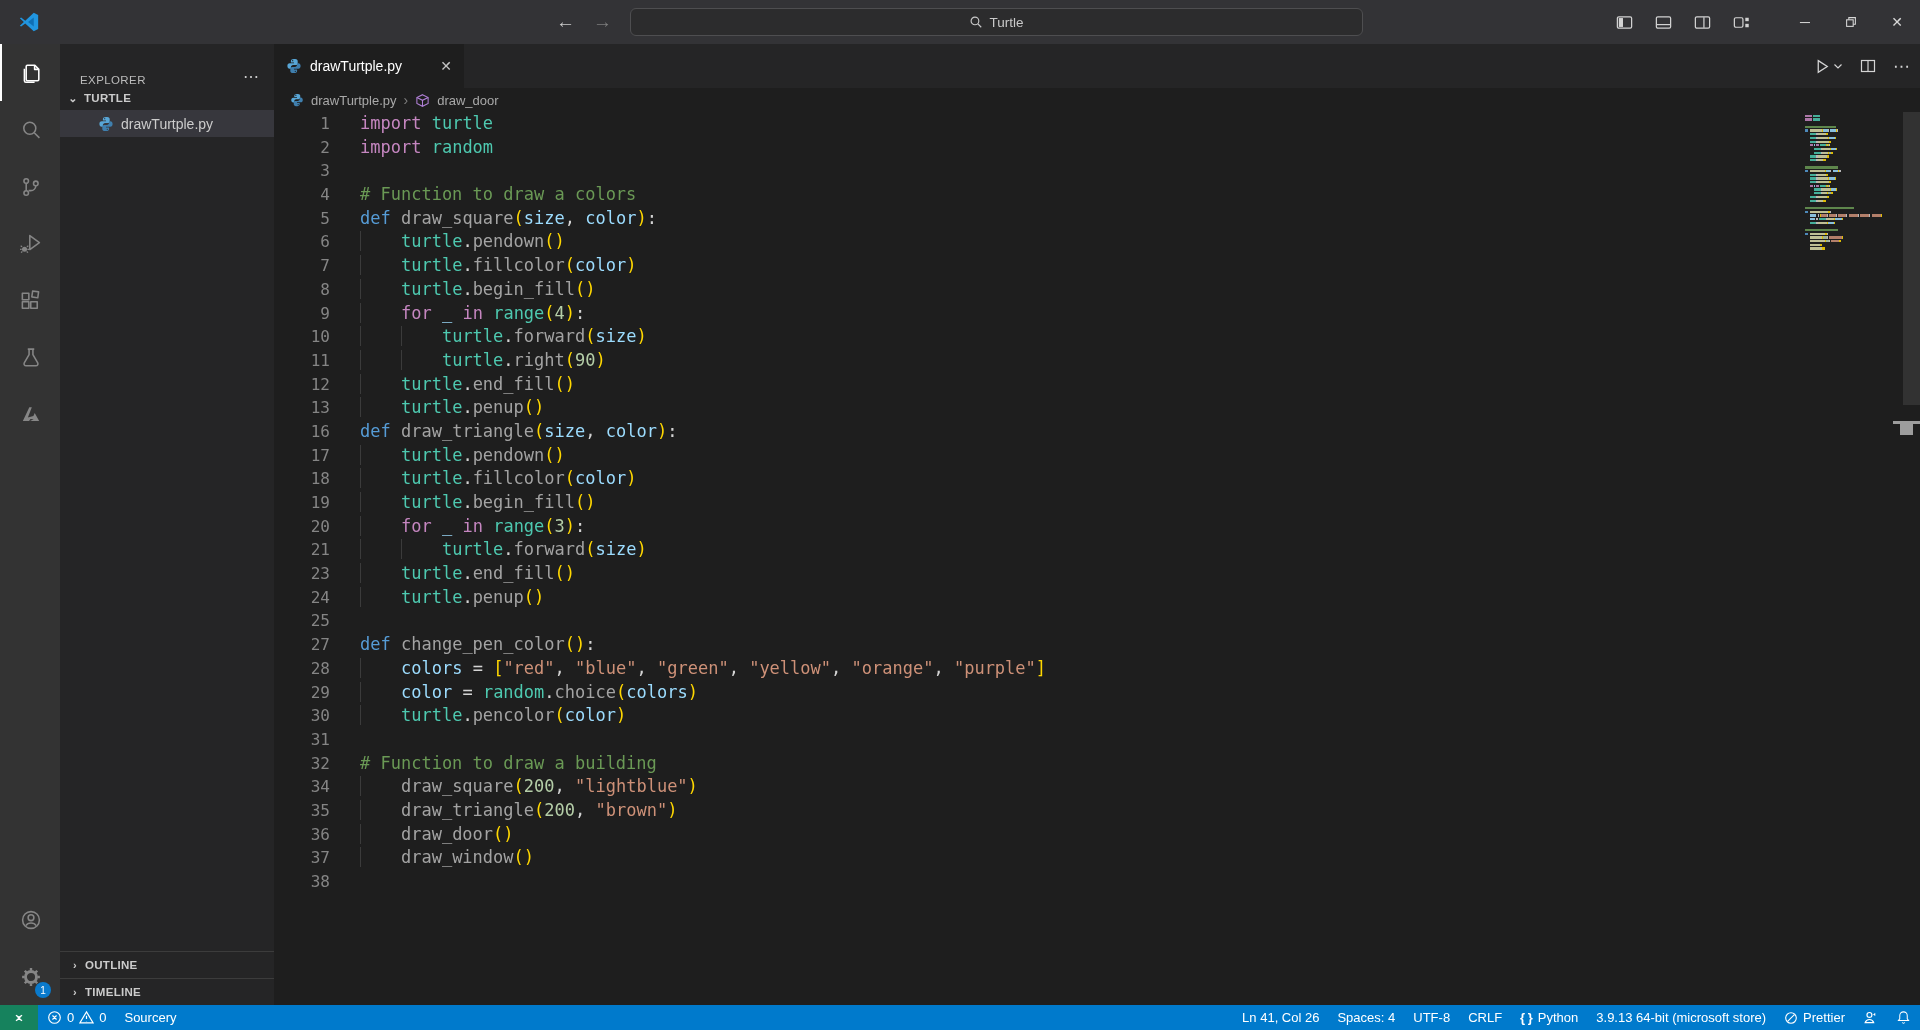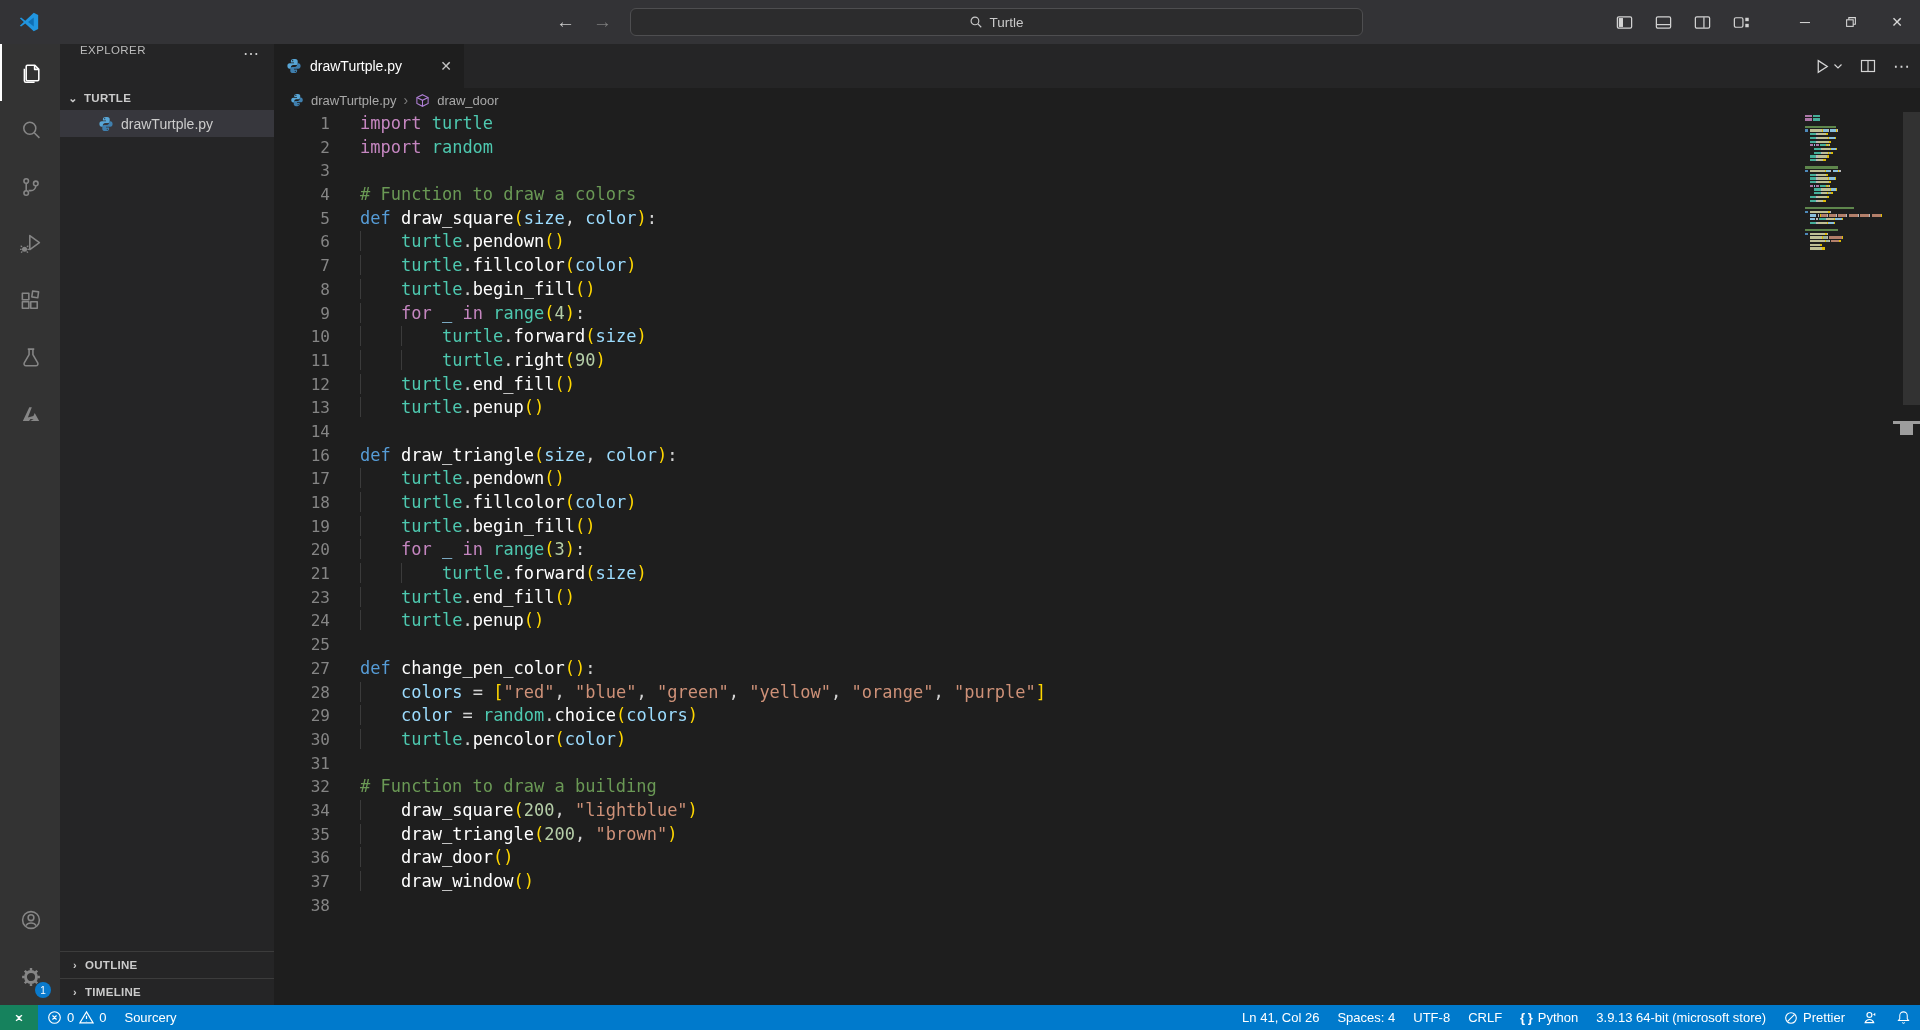--- a/index.html
+++ b/index.html
@@ -25,21 +25,21 @@
   .main { display:flex; height:961px; }
 
   .activitybar { width:60px; background:#333333; display:flex; flex-direction:column; }
   .ab-item { position:relative; height:57px; display:flex; align-items:center; justify-content:center; color:#868686; border-left:2px solid transparent; }
   .ab-item.active { color:#ffffff; border-left:2px solid #ffffff; }
   .ab-spacer { flex:1; }
   .ab-badge { position:absolute; right:9px; bottom:7px; min-width:16px; height:16px; border-radius:9px;
     background:#0a7acc; color:#fff; font-size:10px; display:flex; align-items:center; justify-content:center; }
 
   .sidebar { width:214px; background:#252526; color:#cccccc; display:flex; flex-direction:column; }
-  .sb-header { height:42px; display:flex; align-items:flex-start; justify-content:space-between;
+  .sb-header { height:42px; display:flex; align-items:flex-end; justify-content:space-between;
     padding:0 14px 0 20px; font-size:11.5px; color:#bbbbbb; letter-spacing:.4px; }
   .sb-more { font-size:16px; color:#cccccc; letter-spacing:1px; }
   .sb-section { height:24px; display:flex; align-items:center; gap:4px; padding-left:6px;
     font-size:11.5px; font-weight:bold; color:#cccccc; letter-spacing:.3px; }
   .chev { font-size:11px; color:#cccccc; width:14px; text-align:center; }
   .file-row { height:27px; display:flex; align-items:center; gap:7px; padding-left:38px; font-size:14px; color:#cccccc; }
   .file-row.selected { background:#37373d; }
   .sb-spacer { flex:1; }
   .sb-bottom-row { height:27px; display:flex; align-items:center; gap:3px; padding-left:8px;
     font-size:11.5px; font-weight:bold; color:#cccccc; border-top:1px solid #3c3c3c; letter-spacing:.3px; }
@@ -53,21 +53,21 @@
   .run-group { display:flex; align-items:center; gap:2px; }
   .breadcrumb { height:24px; display:flex; align-items:center; gap:7px; padding-left:16px; font-size:13px; color:#a9a9a9; }
   .bc-sep { color:#7f7f7f; font-size:14px; }
 
   .code-container { position:absolute; left:0; right:0; top:68px; bottom:0; overflow:hidden;
     font-family:"DejaVu Sans Mono","Liberation Mono",monospace; font-size:17px; }
   .cline { display:flex; height:23.7px; line-height:23.7px; white-space:pre; }
   .gutter { flex:0 0 56px; text-align:right; color:#858585; font-size:16px; }
   .lcode { padding-left:30px; }
   .t-k  { color:#C586C0; } .t-kb { color:#569CD6; } .t-c  { color:#4EC9B0; }
-  .t-fn { color:#ffffff;text-align:center; } .t-v  { color:#9CDCFE; } .t-s  { color:#CE9178; }
+  .t-fn { color:#a3a3a3;text-align:center; } .t-v  { color:#9CDCFE; } .t-s  { color:#CE9178; }
   .t-n  { color:#B5CEA8; } .t-cm { color:#6A9955; } .t-p  { color:#D4D4D4; }
   .t-b  { color:#FFD700; } .t-w  { color:#D4D4D4; }
   .t-ind { box-shadow: inset 1px 0 0 #3b3b3b; }
 
   .minimap { position:absolute; top:70px; right:17px; width:98px; overflow:hidden; }
   .mm-line { height:3.7px; white-space:nowrap; overflow:hidden; }
   .mm-line span { display:inline-block; height:2.3px; vertical-align:top; margin-top:0.7px; opacity:.85; }
   .scrollbar { position:absolute; top:68px; right:0; width:17px; height:293px; background:#4b4b4b; opacity:.45; }
   .ov-bar { position:absolute; top:377px; right:0; width:27px; height:3px; background:#9d9d9d; }
   .ov-sq  { position:absolute; top:380px; right:7px; width:13px; height:11px; background:#9d9d9d; }
@@ -294,21 +294,20 @@
         <div class="cline"><span class="gutter">4</span><span class="lcode"><span class="t-cm"># Function to draw a colors</span></span></div>
         <div class="cline"><span class="gutter">5</span><span class="lcode"><span class="t-kb">def</span><span class="t-w"> </span><span class="t-fn">draw_square</span><span class="t-b">(</span><span class="t-v">size</span><span class="t-p">,</span><span class="t-w"> </span><span class="t-v">color</span><span class="t-b">)</span><span class="t-p">:</span></span></div>
         <div class="cline"><span class="gutter">6</span><span class="lcode"><span class="t-ind">    </span><span class="t-c">turtle</span><span class="t-p">.</span><span class="t-fn">pendown</span><span class="t-b">()</span></span></div>
         <div class="cline"><span class="gutter">7</span><span class="lcode"><span class="t-ind">    </span><span class="t-c">turtle</span><span class="t-p">.</span><span class="t-fn">fillcolor</span><span class="t-b">(</span><span class="t-v">color</span><span class="t-b">)</span></span></div>
         <div class="cline"><span class="gutter">8</span><span class="lcode"><span class="t-ind">    </span><span class="t-c">turtle</span><span class="t-p">.</span><span class="t-fn">begin_fill</span><span class="t-b">()</span></span></div>
         <div class="cline"><span class="gutter">9</span><span class="lcode"><span class="t-ind">    </span><span class="t-k">for</span><span class="t-w"> </span><span class="t-v">_</span><span class="t-w"> </span><span class="t-k">in</span><span class="t-w"> </span><span class="t-c">range</span><span class="t-b">(</span><span class="t-n">4</span><span class="t-b">)</span><span class="t-p">:</span></span></div>
         <div class="cline"><span class="gutter">10</span><span class="lcode"><span class="t-ind">    </span><span class="t-ind">    </span><span class="t-c">turtle</span><span class="t-p">.</span><span class="t-fn">forward</span><span class="t-b">(</span><span class="t-v">size</span><span class="t-b">)</span></span></div>
         <div class="cline"><span class="gutter">11</span><span class="lcode"><span class="t-ind">    </span><span class="t-ind">    </span><span class="t-c">turtle</span><span class="t-p">.</span><span class="t-fn">right</span><span class="t-b">(</span><span class="t-n">90</span><span class="t-b">)</span></span></div>
         <div class="cline"><span class="gutter">12</span><span class="lcode"><span class="t-ind">    </span><span class="t-c">turtle</span><span class="t-p">.</span><span class="t-fn">end_fill</span><span class="t-b">()</span></span></div>
         <div class="cline"><span class="gutter">13</span><span class="lcode"><span class="t-ind">    </span><span class="t-c">turtle</span><span class="t-p">.</span><span class="t-fn">penup</span><span class="t-b">()</span></span></div>
-        <div class="cline"><span class="gutter">14</span><span class="lcode"></span></div>
         <div class="cline"><span class="gutter">16</span><span class="lcode"><span class="t-kb">def</span><span class="t-w"> </span><span class="t-fn">draw_triangle</span><span class="t-b">(</span><span class="t-v">size</span><span class="t-p">,</span><span class="t-w"> </span><span class="t-v">color</span><span class="t-b">)</span><span class="t-p">:</span></span></div>
         <div class="cline"><span class="gutter">17</span><span class="lcode"><span class="t-ind">    </span><span class="t-c">turtle</span><span class="t-p">.</span><span class="t-fn">pendown</span><span class="t-b">()</span></span></div>
         <div class="cline"><span class="gutter">18</span><span class="lcode"><span class="t-ind">    </span><span class="t-c">turtle</span><span class="t-p">.</span><span class="t-fn">fillcolor</span><span class="t-b">(</span><span class="t-v">color</span><span class="t-b">)</span></span></div>
         <div class="cline"><span class="gutter">19</span><span class="lcode"><span class="t-ind">    </span><span class="t-c">turtle</span><span class="t-p">.</span><span class="t-fn">begin_fill</span><span class="t-b">()</span></span></div>
         <div class="cline"><span class="gutter">20</span><span class="lcode"><span class="t-ind">    </span><span class="t-k">for</span><span class="t-w"> </span><span class="t-v">_</span><span class="t-w"> </span><span class="t-k">in</span><span class="t-w"> </span><span class="t-c">range</span><span class="t-b">(</span><span class="t-n">3</span><span class="t-b">)</span><span class="t-p">:</span></span></div>
         <div class="cline"><span class="gutter">21</span><span class="lcode"><span class="t-ind">    </span><span class="t-ind">    </span><span class="t-c">turtle</span><span class="t-p">.</span><span class="t-fn">forward</span><span class="t-b">(</span><span class="t-v">size</span><span class="t-b">)</span></span></div>
         <div class="cline"><span class="gutter">23</span><span class="lcode"><span class="t-ind">    </span><span class="t-c">turtle</span><span class="t-p">.</span><span class="t-fn">end_fill</span><span class="t-b">()</span></span></div>
         <div class="cline"><span class="gutter">24</span><span class="lcode"><span class="t-ind">    </span><span class="t-c">turtle</span><span class="t-p">.</span><span class="t-fn">penup</span><span class="t-b">()</span></span></div>
         <div class="cline"><span class="gutter">25</span><span class="lcode"></span></div>
         <div class="cline"><span class="gutter">27</span><span class="lcode"><span class="t-kb">def</span><span class="t-w"> </span><span class="t-fn">change_pen_color</span><span class="t-b">()</span><span class="t-p">:</span></span></div>

